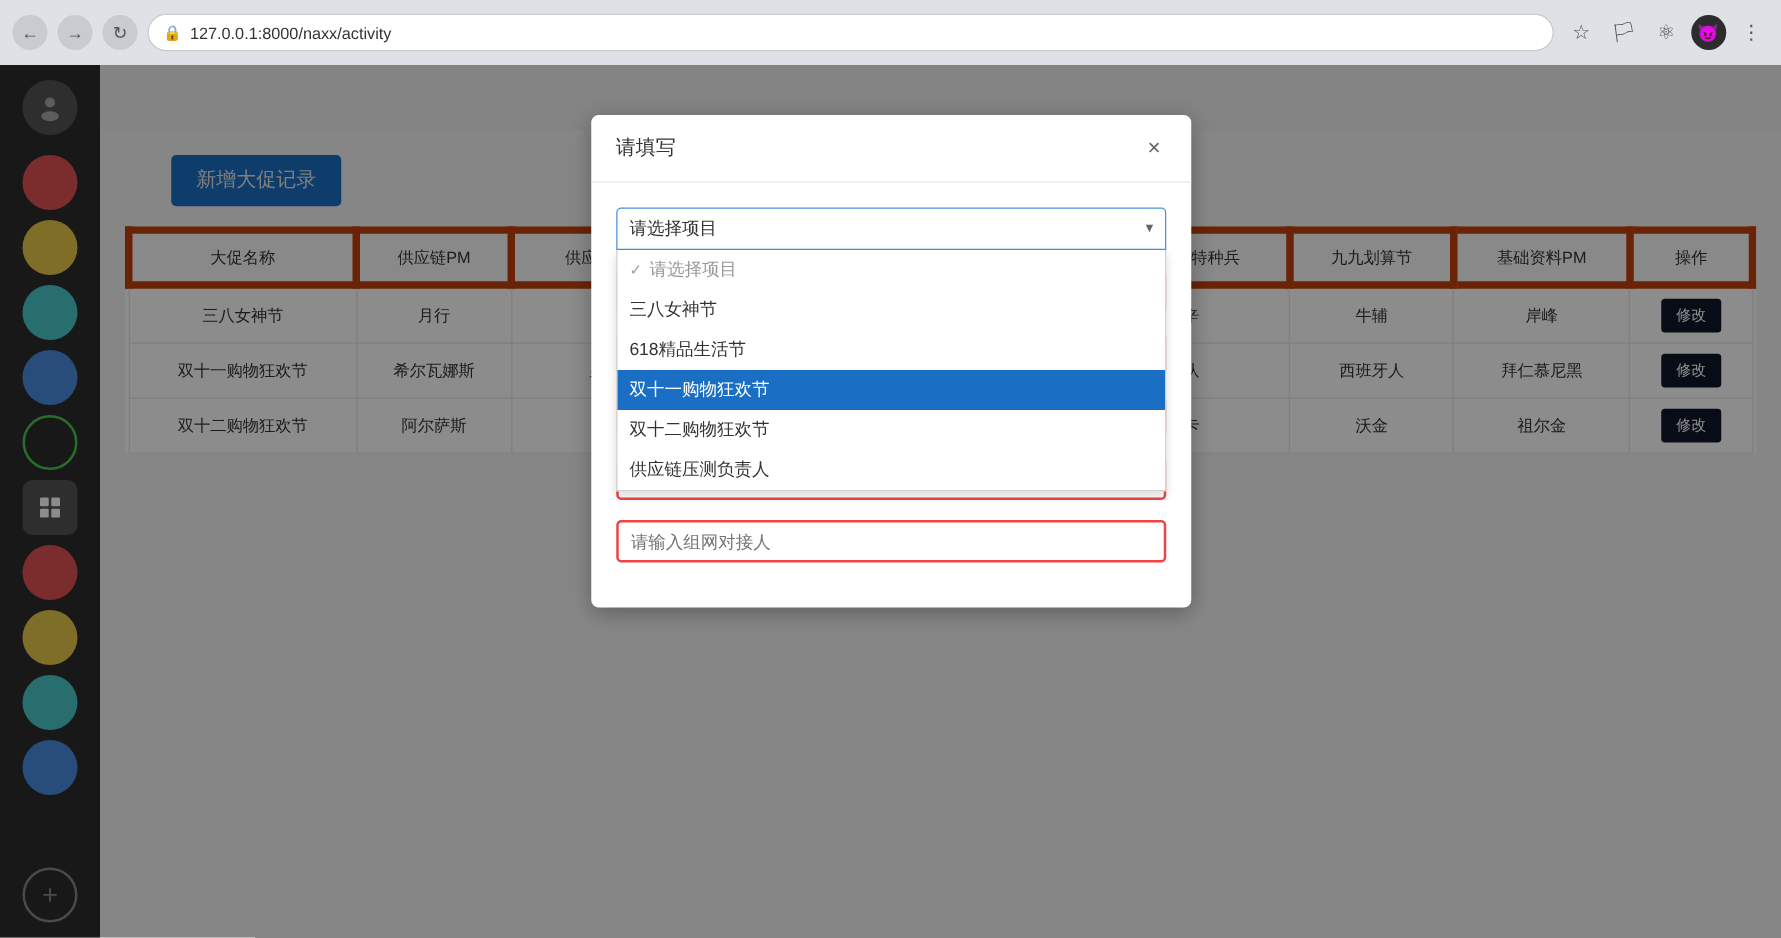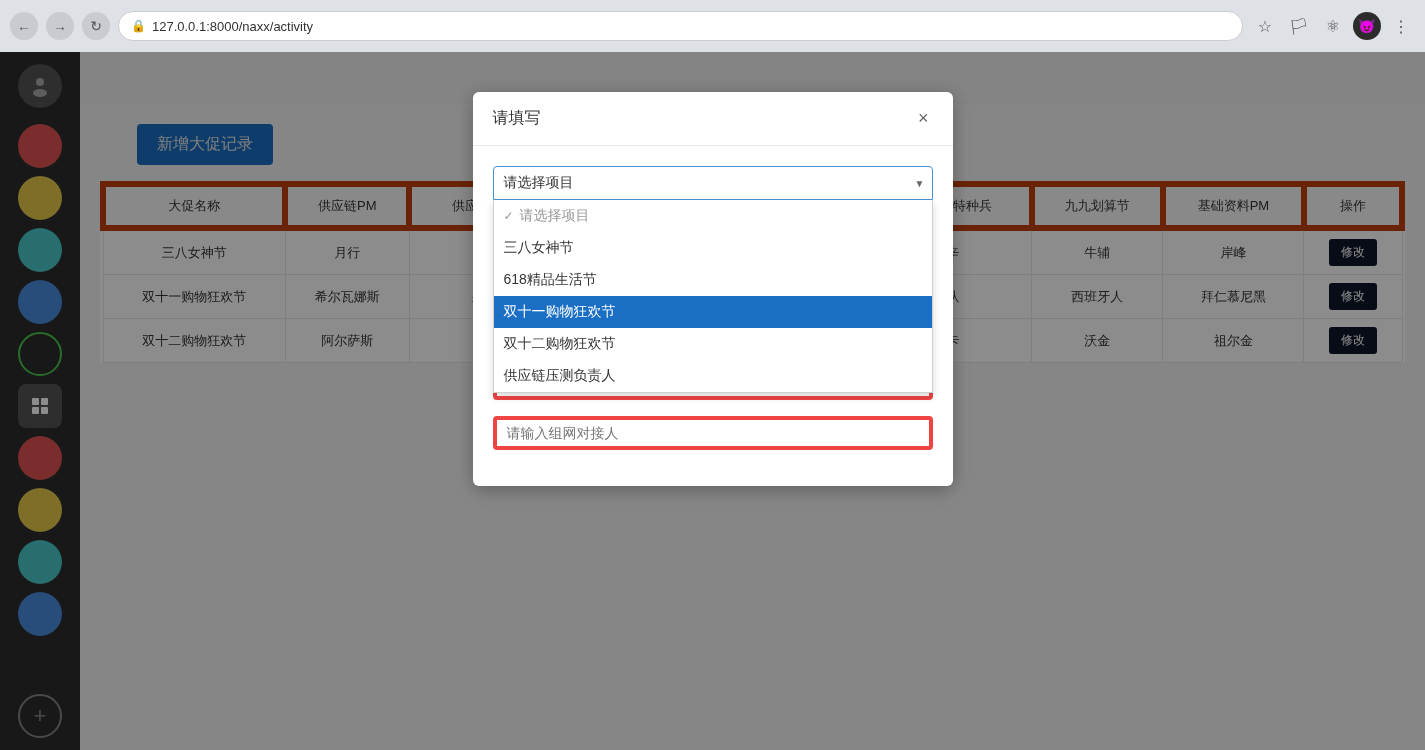--- a/index.html
+++ b/index.html
@@ -262,21 +262,21 @@
       background: #1a6fc4;
       color: white;
     }
     .dropdown-item.first-item { color: #999; }
     .check-mark { font-size: 12px; }
 
     
     .form-input {
       width: 100%;
       height: 34px;
-      border: 4px solid #ef4444;
+      border: 2px solid #ef4444;
       border-radius: 4px;
       padding: 0 10px;
       font-size: 14px;
       color: #aaa;
       font-family: inherit;
       outline: none;
       background: white;
     }
   </style>
 </head>

